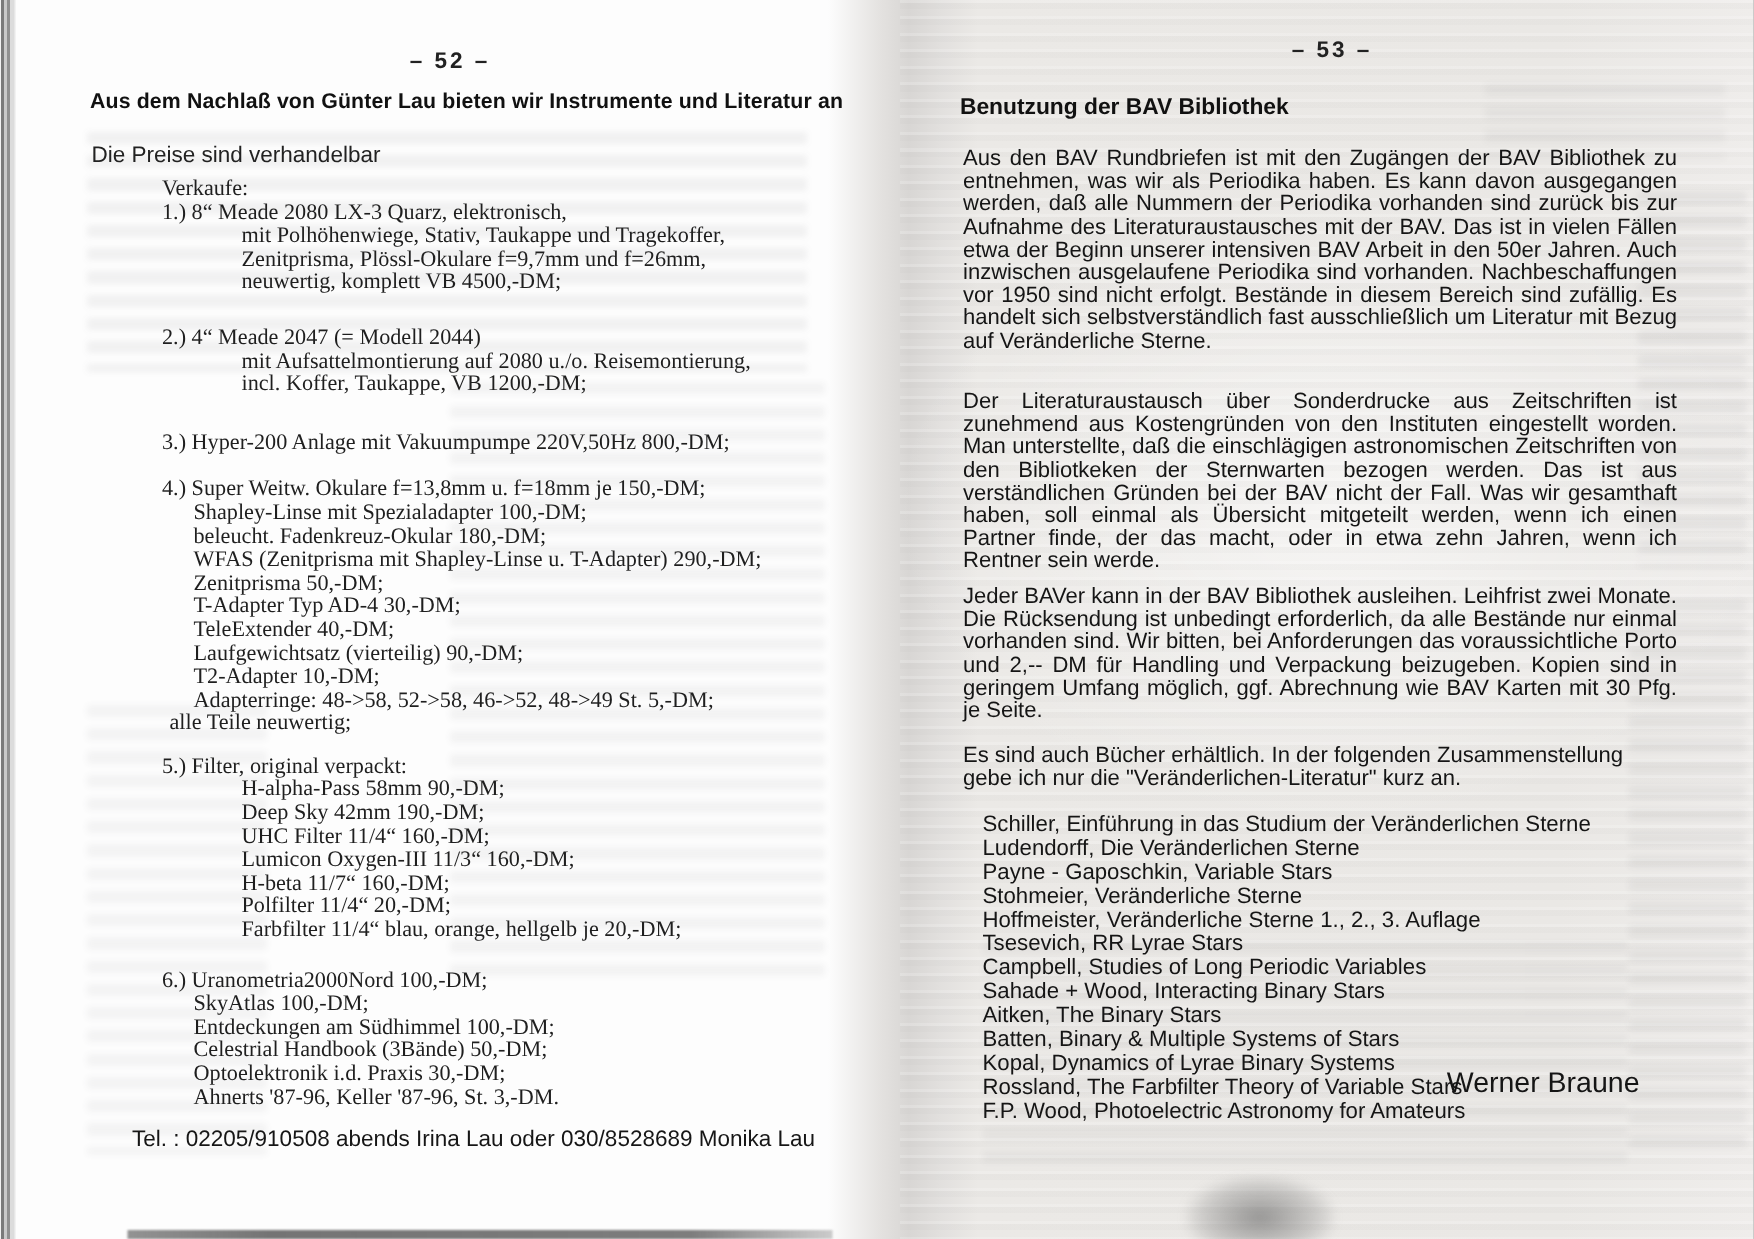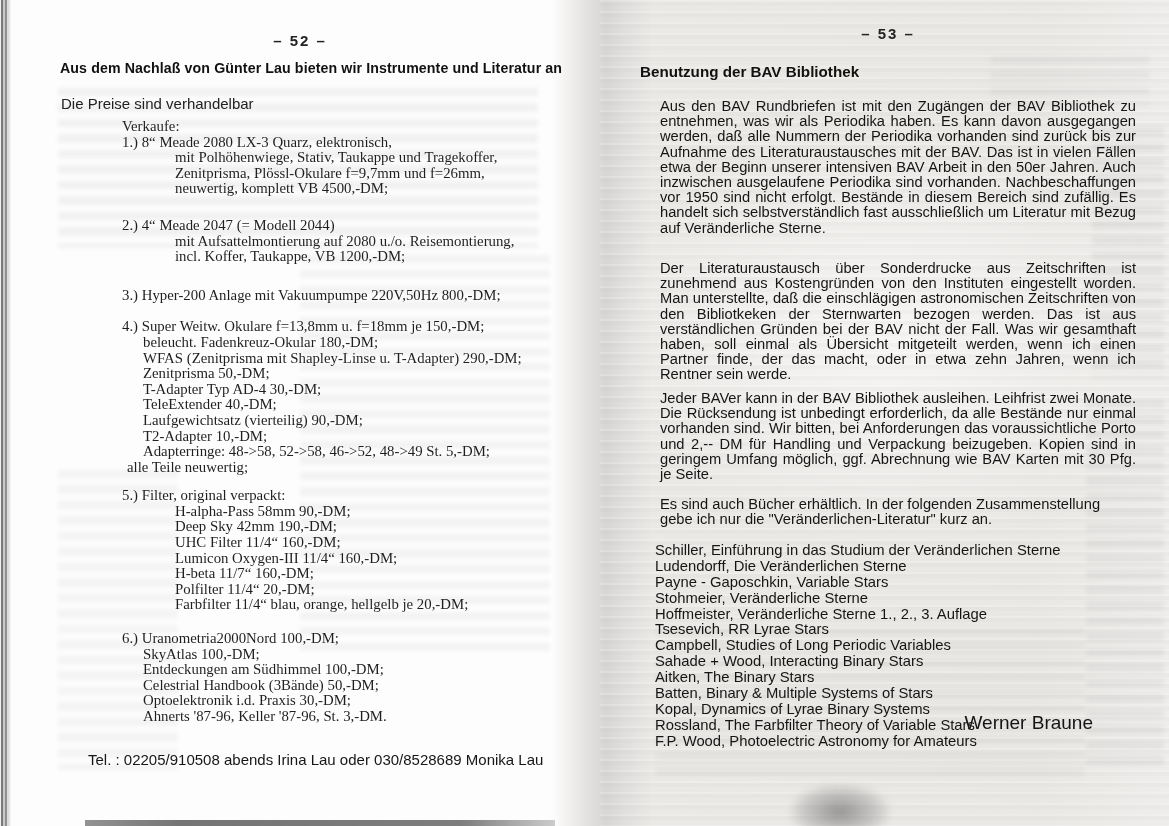--- a/index.html
+++ b/index.html
@@ -52,41 +52,41 @@
   
   .pageno{position:absolute;font-weight:bold;font-size:15px;letter-spacing:2px;color:#222;text-align:center;width:110px;}
   .pageno.p52{left:245px;top:32px;}
   .pageno.p53{left:833px;top:25px;}
   .lp-heading{
     position:absolute;left:60px;top:60px;margin:0;
     font-size:14.2px;font-weight:bold;color:#111;white-space:nowrap;letter-spacing:0.1px;
   }
   .lp-sub{position:absolute;left:61px;top:95px;font-size:15px;color:#222;}
   .lp-list{
-    position:absolute;left:122px;top:119px;
+    position:absolute;left:108px;top:119px;
     font-family:"Liberation Serif", serif;font-size:14.8px;line-height:15.6px;color:#1f1f1f;
   }
   .lp-list .ln{white-space:nowrap;height:15.6px;}
   .ind-lg{margin-left:53px;}
   .ind-md{margin-left:21px;}
   .ind-xs{margin-left:5px;}
   .item.i2{margin-top:21px;}
   .item.i3{margin-top:23px;}
   .item.i4{margin-top:16px;}
   .item.i5{margin-top:13px;}
   .item.i6{margin-top:18px;}
   .contact{position:absolute;left:88px;top:751px;font-size:15px;color:#161616;white-space:nowrap;}
 
   
   .rp-heading{
     position:absolute;left:640px;top:63px;width:452px;margin:0;
     font-size:15.2px;font-weight:bold;color:#111;
   }
   .rp-par{
-    position:absolute;left:660px;width:476px;
+    position:absolute;left:642px;width:476px;
     font-size:14.7px;line-height:15.2px;text-align:justify;color:#151515;
   }
   .rp-par.p1{top:99px;}
   .rp-par.p2{top:261px;}
   .rp-par.p3{top:391px;}
   .rp-par.p4{top:497px;text-align:left;}
   .book-list{
     position:absolute;left:655px;top:543px;width:490px;
     font-size:14.8px;line-height:15.9px;color:#151515;
   }
@@ -129,37 +129,38 @@
       <div class="ln ind-lg">mit Aufsattelmontierung auf 2080 u./o. Reisemontierung,</div>
       <div class="ln ind-lg">incl. Koffer, Taukappe, VB 1200,-DM;</div>
     </div>
 
     <div class="item i3">
       <div class="ln">3.) Hyper-200 Anlage mit Vakuumpumpe 220V,50Hz 800,-DM;</div>
     </div>
 
     <div class="item i4">
       <div class="ln">4.) Super Weitw. Okulare f=13,8mm u. f=18mm je 150,-DM;</div>
+      <div class="ln ind-md">Shapley-Linse mit Spezialadapter 100,-DM;</div>
       <div class="ln ind-md">beleucht. Fadenkreuz-Okular 180,-DM;</div>
       <div class="ln ind-md">WFAS (Zenitprisma mit Shapley-Linse u. T-Adapter) 290,-DM;</div>
       <div class="ln ind-md">Zenitprisma 50,-DM;</div>
       <div class="ln ind-md">T-Adapter Typ AD-4 30,-DM;</div>
       <div class="ln ind-md">TeleExtender 40,-DM;</div>
       <div class="ln ind-md">Laufgewichtsatz (vierteilig) 90,-DM;</div>
       <div class="ln ind-md">T2-Adapter 10,-DM;</div>
       <div class="ln ind-md">Adapterringe: 48-&gt;58, 52-&gt;58, 46-&gt;52, 48-&gt;49 St. 5,-DM;</div>
       <div class="ln ind-xs">alle Teile neuwertig;</div>
     </div>
 
     <div class="item i5">
       <div class="ln">5.) Filter, original verpackt:</div>
       <div class="ln ind-lg">H-alpha-Pass 58mm 90,-DM;</div>
       <div class="ln ind-lg">Deep Sky 42mm 190,-DM;</div>
       <div class="ln ind-lg">UHC Filter 11/4“ 160,-DM;</div>
-      <div class="ln ind-lg">Lumicon Oxygen-III 11/4“ 160,-DM;</div>
+      <div class="ln ind-lg">Lumicon Oxygen-III 11/3“ 160,-DM;</div>
       <div class="ln ind-lg">H-beta 11/7“ 160,-DM;</div>
       <div class="ln ind-lg">Polfilter 11/4“ 20,-DM;</div>
       <div class="ln ind-lg">Farbfilter 11/4“ blau, orange, hellgelb je 20,-DM;</div>
     </div>
 
     <div class="item i6">
       <div class="ln">6.) Uranometria2000Nord 100,-DM;</div>
       <div class="ln ind-md">SkyAtlas 100,-DM;</div>
       <div class="ln ind-md">Entdeckungen am Südhimmel 100,-DM;</div>
       <div class="ln ind-md">Celestrial Handbook (3Bände) 50,-DM;</div>

